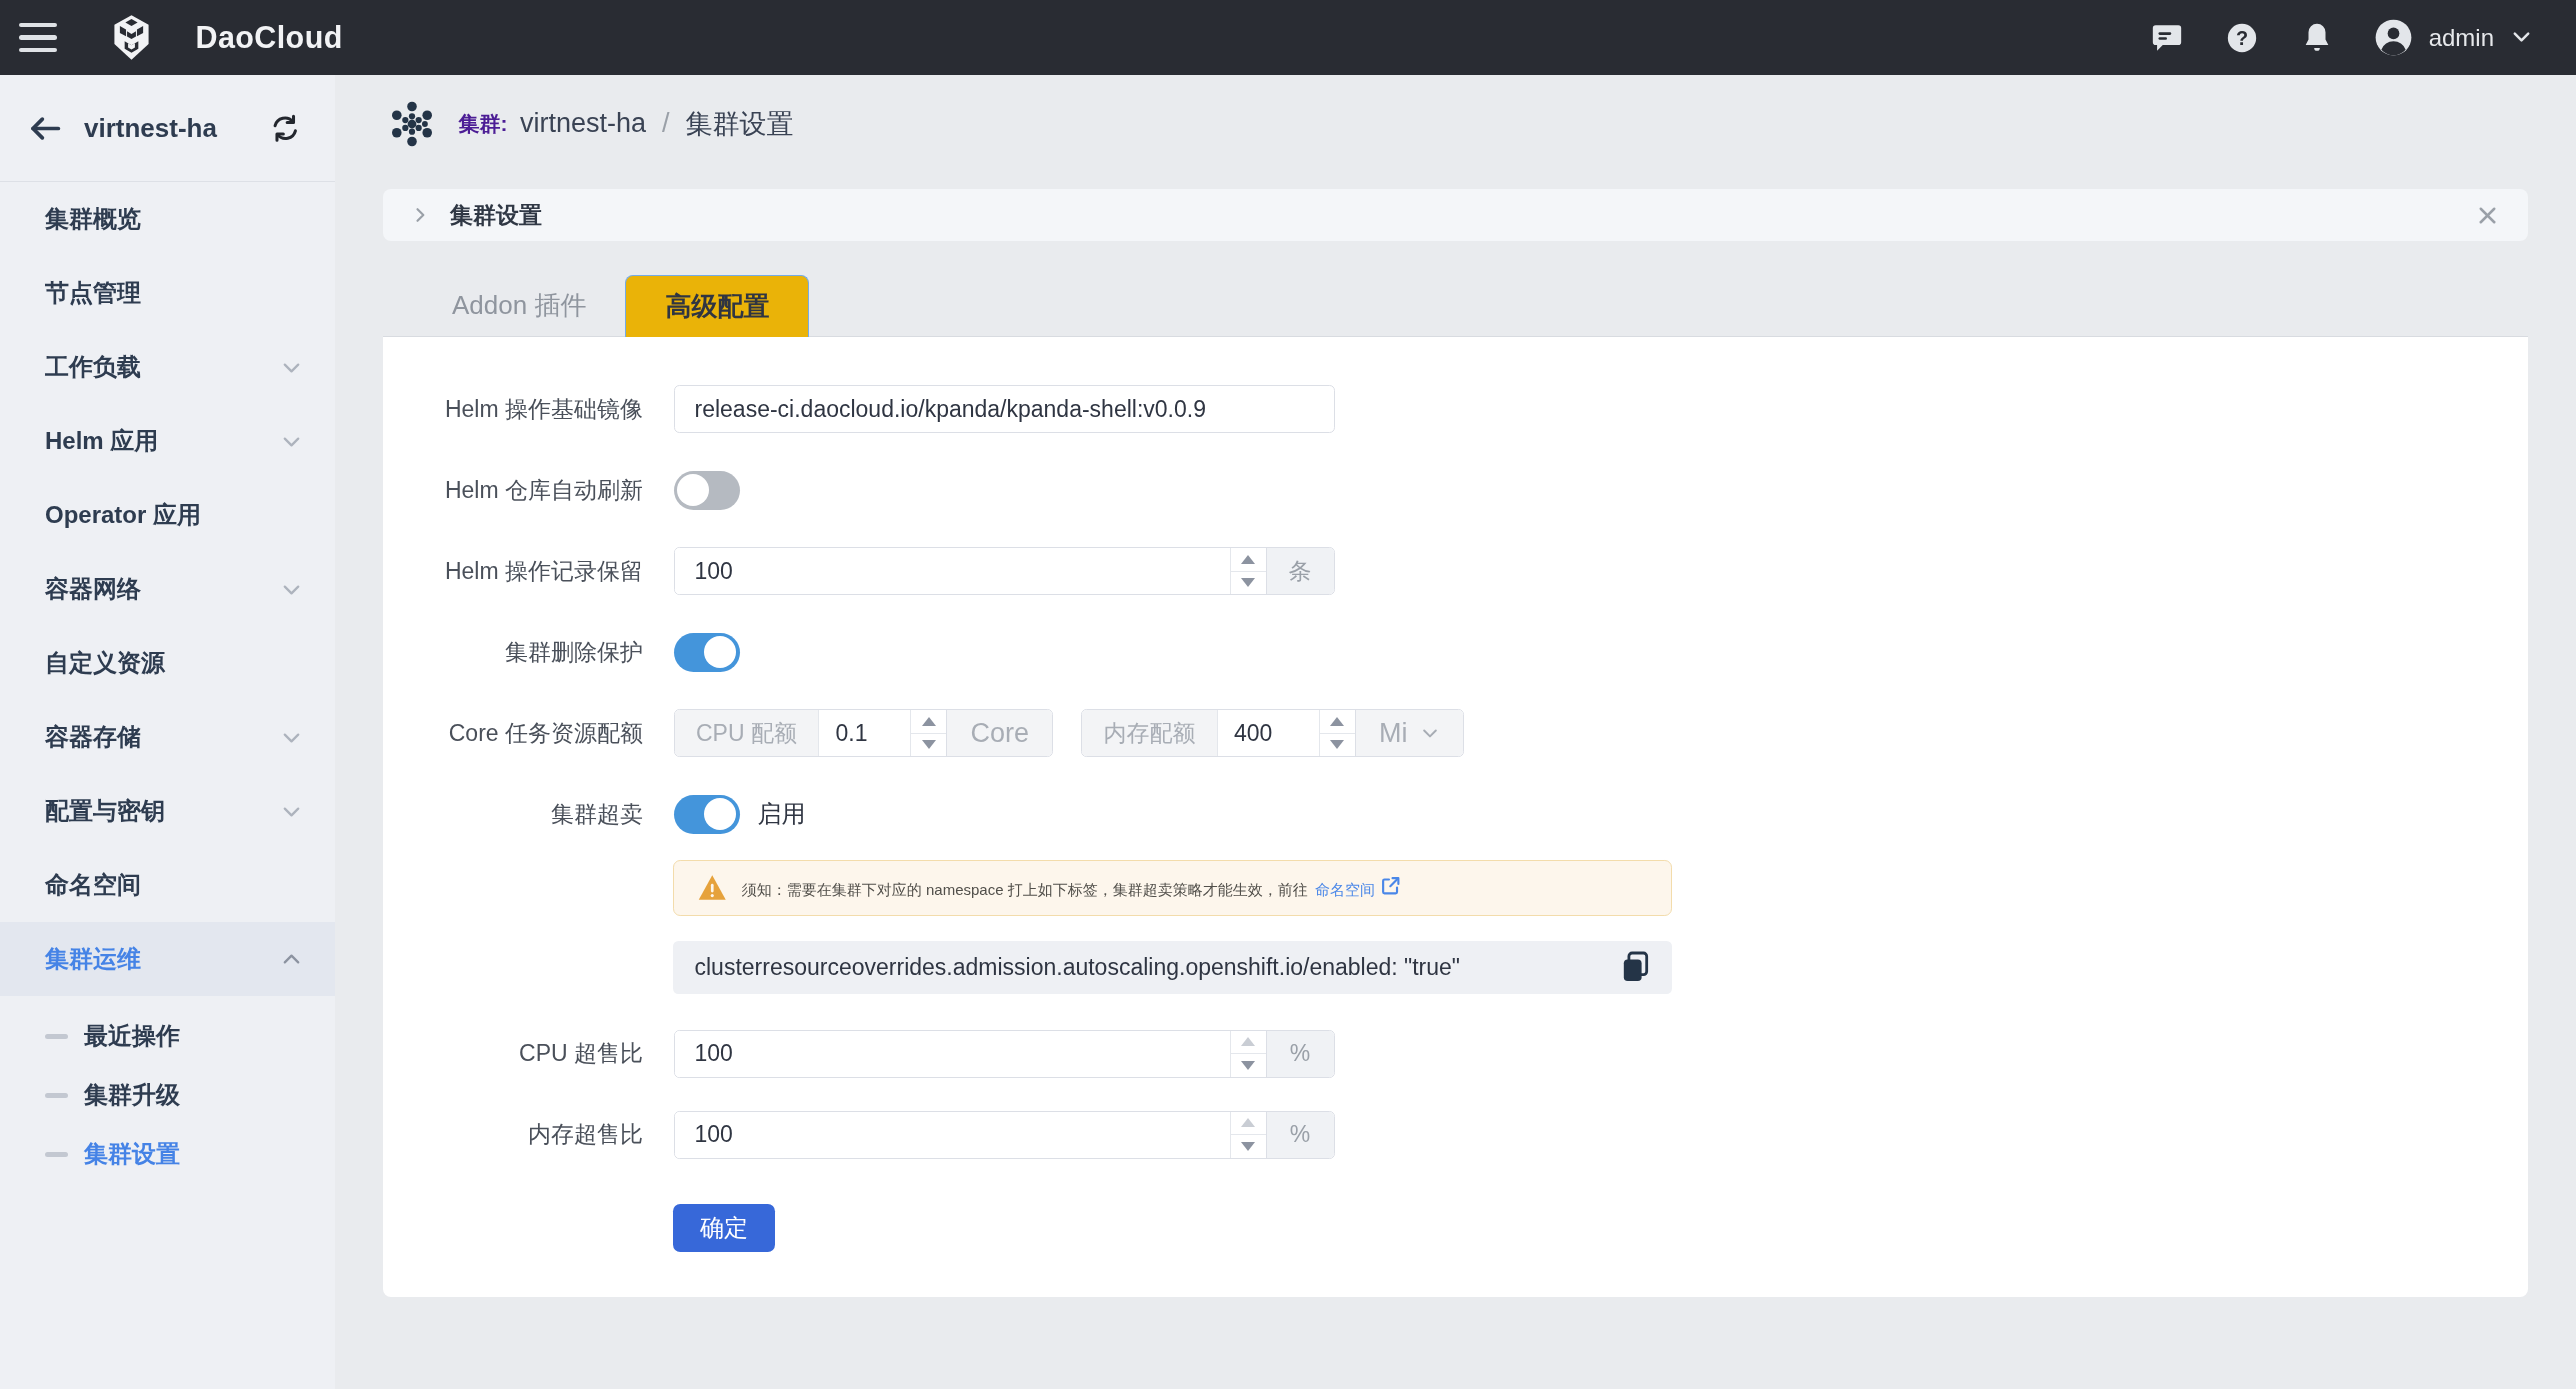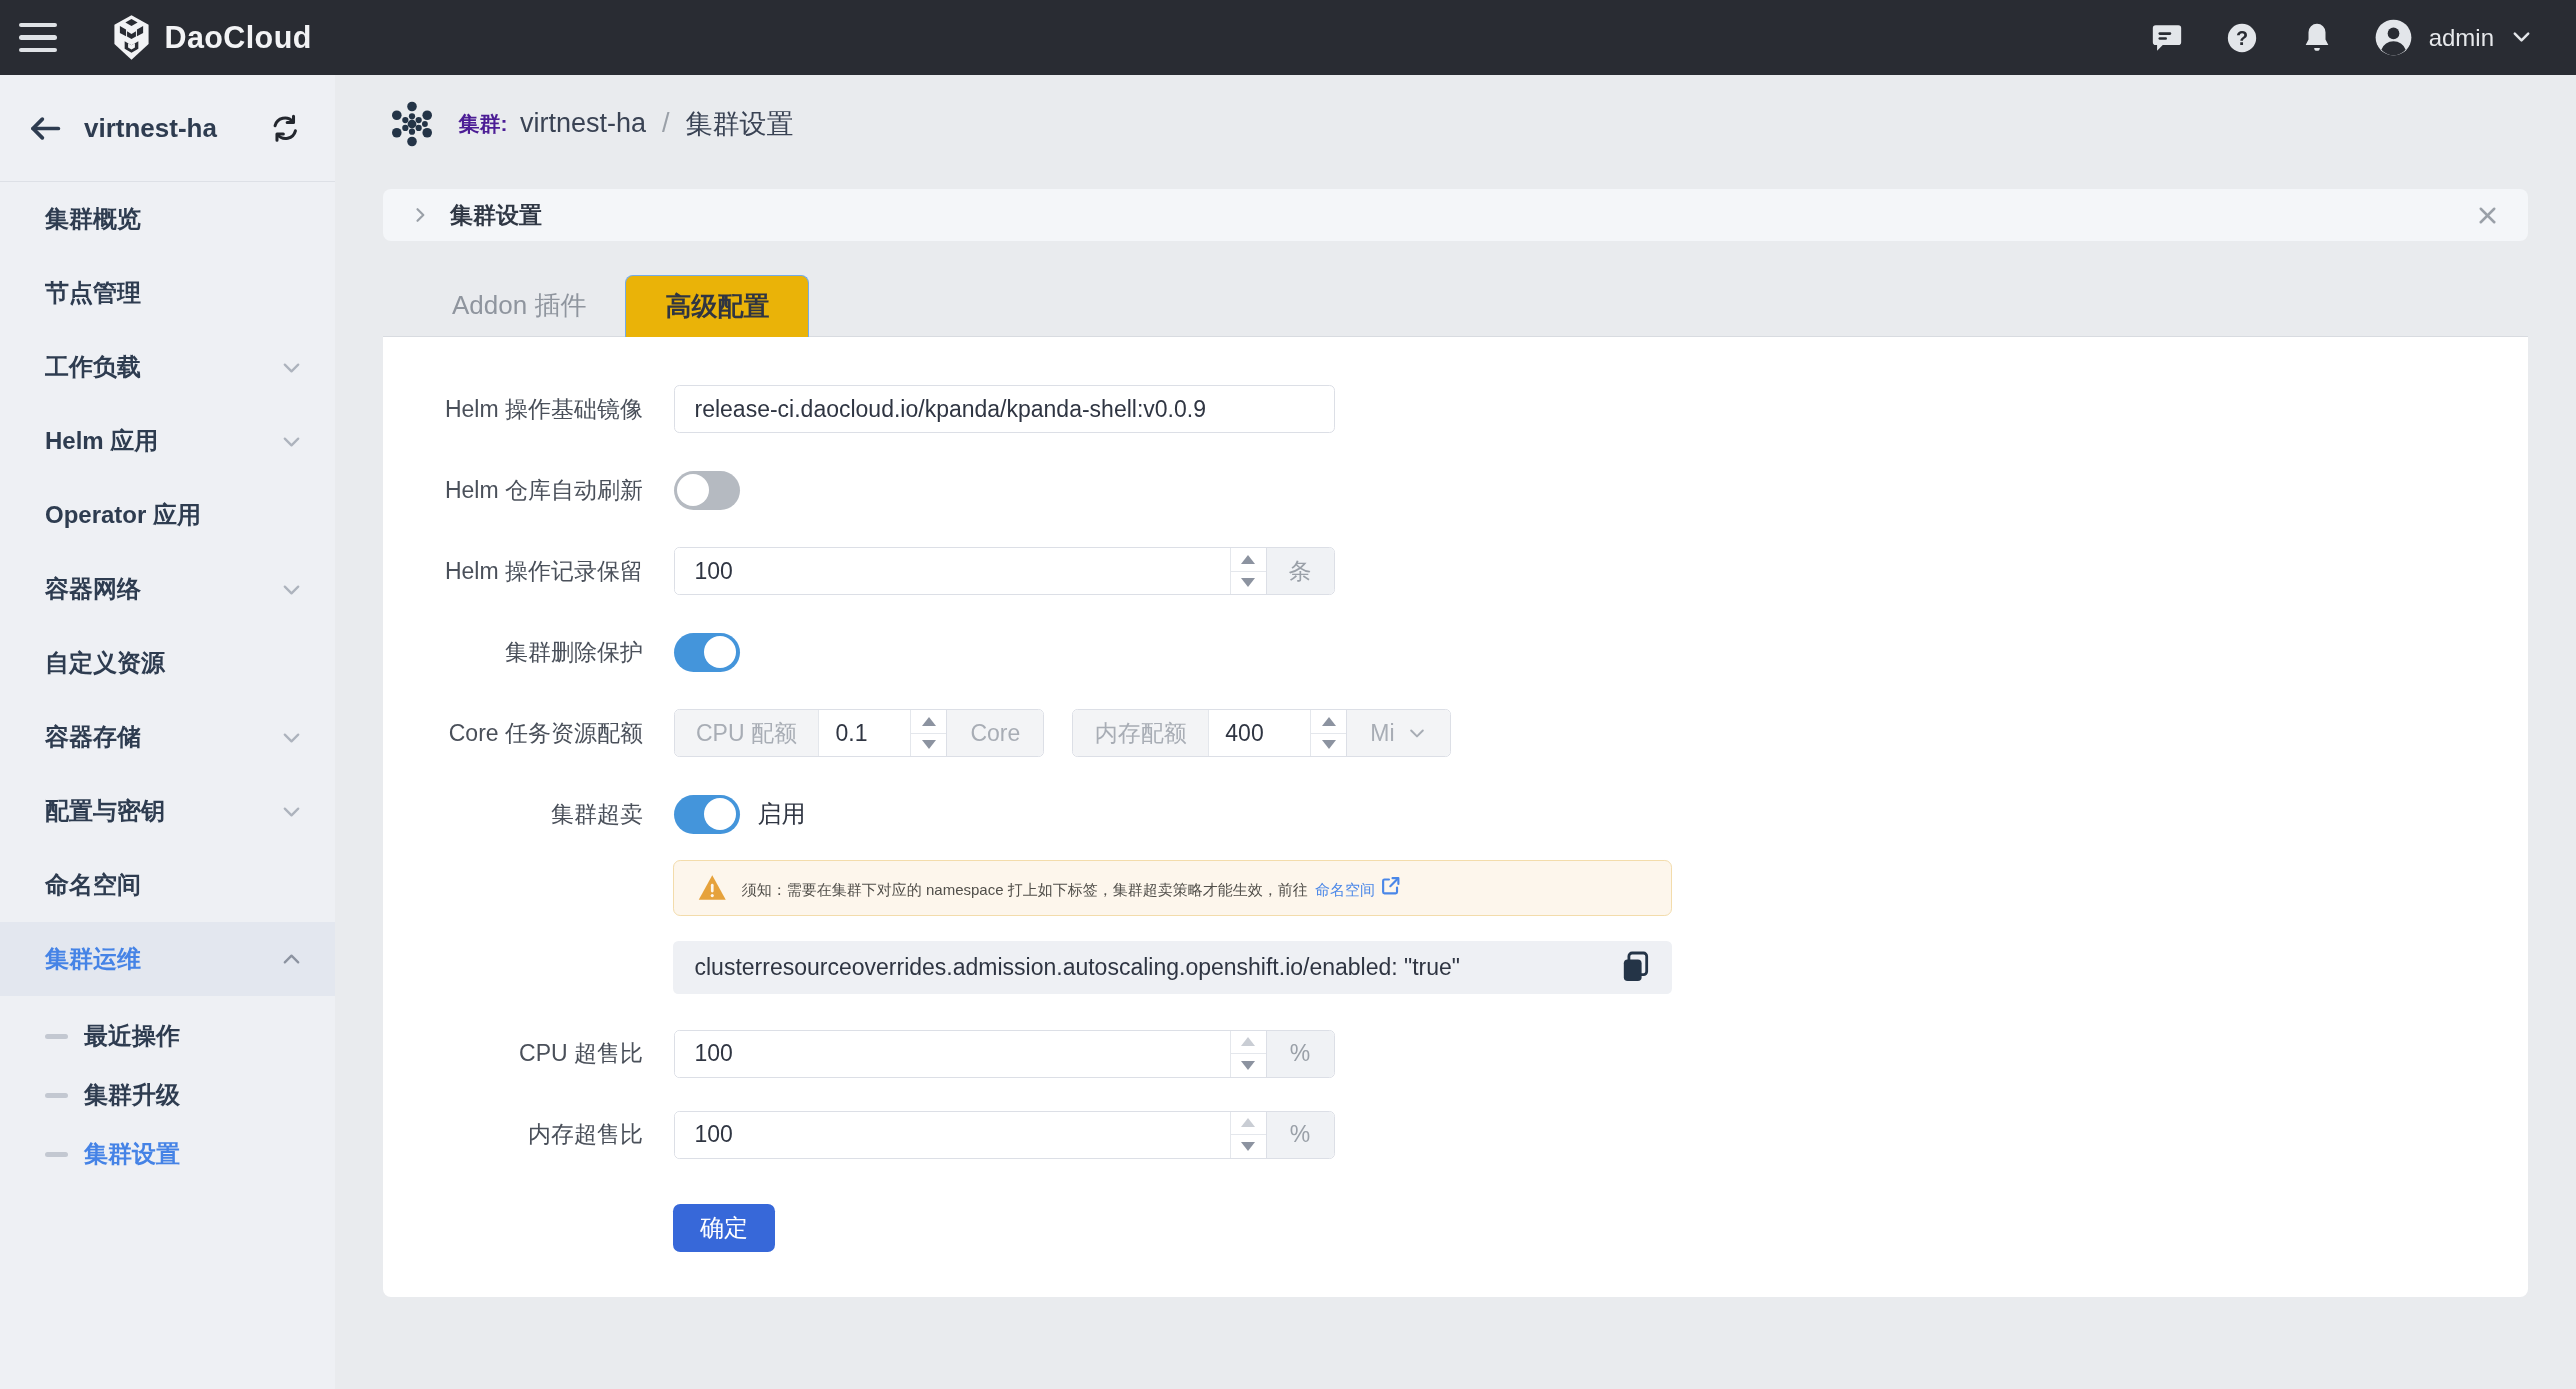--- a/index.html
+++ b/index.html
@@ -13,21 +13,21 @@
 
   
   .topbar {
     position:absolute; left:0; top:0; width:2576px; height:75px;
     background:#292c33; display:flex; align-items:center; z-index:30;
   }
   .hamburger { width:75px; height:75px; display:flex; flex-direction:column; justify-content:center; align-items:center; gap:8px; cursor:pointer; }
   .hamburger span { display:block; width:38px; height:4.5px; border-radius:2.7px; background:#dfe2e6; }
   .brand { display:flex; align-items:center; gap:12.5px; margin-left:36px; }
   .brand-mark { width:41px; height:47px; }
-  .brand-name { color:#f2f3f5; font-size:30.5px; font-weight:bold; letter-spacing:0.4px; }
+  .brand-name { color:#f2f3f5; font-size:30.5px; font-weight:bold; letter-spacing:0.4px;margin-left:31px; }
   .topbar-right { margin-left:auto; display:flex; align-items:center; gap:39px; padding-right:43px; }
   .top-icon { width:36px; height:36px; display:flex; align-items:center; justify-content:center; cursor:pointer; }
   .top-icon svg { width:34px; height:34px; }
   .user-chip { display:flex; align-items:center; gap:16px; cursor:pointer; }
   .avatar { width:39px; height:39px; }
   .user-name { color:#e6e8eb; font-size:24px; }
   .user-caret svg { width:23px; height:23px; }
 
   
   .sidebar {
@@ -136,21 +136,21 @@
   .toggle.on .knob { right:3.6px; }
   .toggle.off .knob { left:3.6px; }
   .toggle-state { font-size:24px; color:#2f3542; margin-left:18px; }
 
   .quota-group { display:flex; height:48px; border:0.9px solid #dcdfe6; border-radius:5.4px; background:#fff; overflow:hidden; }
   .quota-prefix { background:#f3f4f6; color:#a8adb5; font-size:23px; display:flex; align-items:center; justify-content:center; padding:0 21.5px; border-right:0.9px solid #e4e7ec; flex:none; }
   .quota-group input {
     border:none; outline:none; font-size:23px; color:#2f3542; padding:0 16px; min-width:0;
     font-family:"Liberation Sans","DejaVu Sans",sans-serif;
   }
-  .quota-suffix { background:#f3f4f6; color:#a8adb5; font-size:23px; display:flex; align-items:center; justify-content:center; padding:0 23px; border-left:0.9px solid #dcdfe6; flex:none; gap:12.5px; }
+  .quota-suffix { background:#f3f4f6; color:#a8adb5; font-size:27px; display:flex; align-items:center; justify-content:center; padding:0 23px; border-left:0.9px solid #dcdfe6; flex:none; gap:12.5px; }
   .quota-suffix svg { width:20px; height:20px; }
   .quota-gap { width:28px; }
 
   .notice-box {
     margin:0 0 25px 290px; width:999px; min-height:56px;
     background:#fdf6ec; border:0.9px solid #f3dcab; border-radius:7.2px;
     display:flex; align-items:center; padding:0 23px; gap:14.3px;
   }
   .warn-icon { width:30.5px; height:27px; flex:none; }
   .notice-text { font-size:15px; color:#514f4a; }

